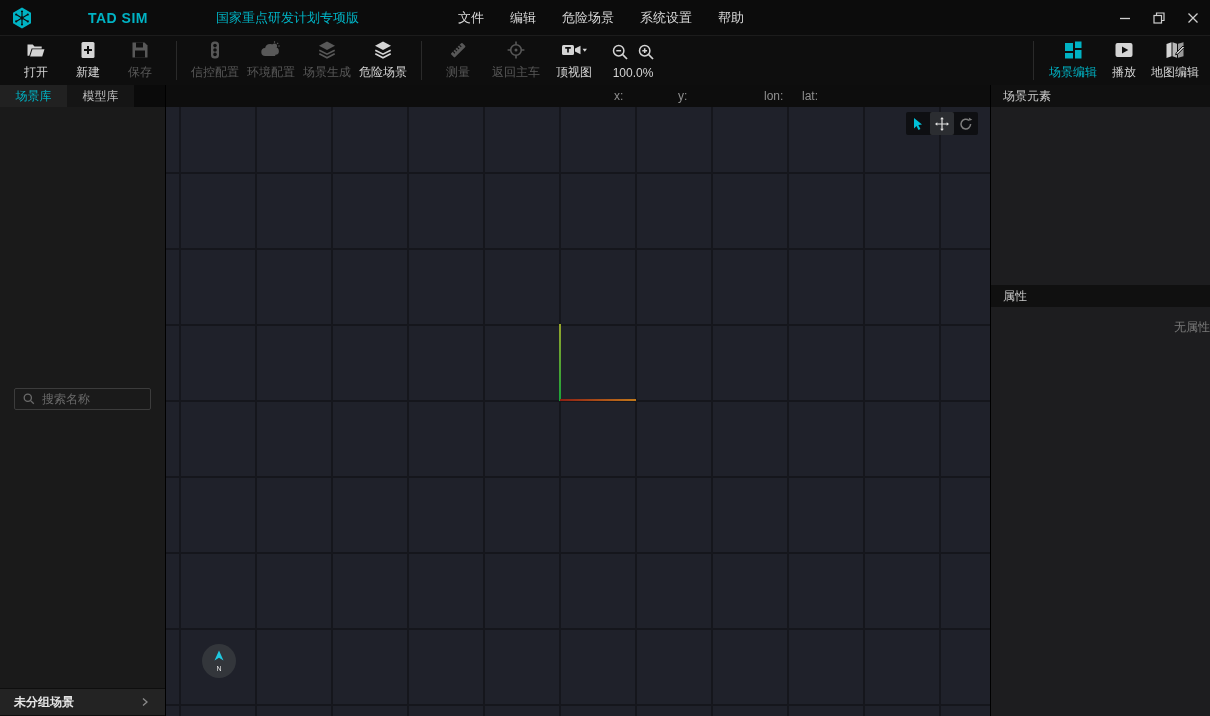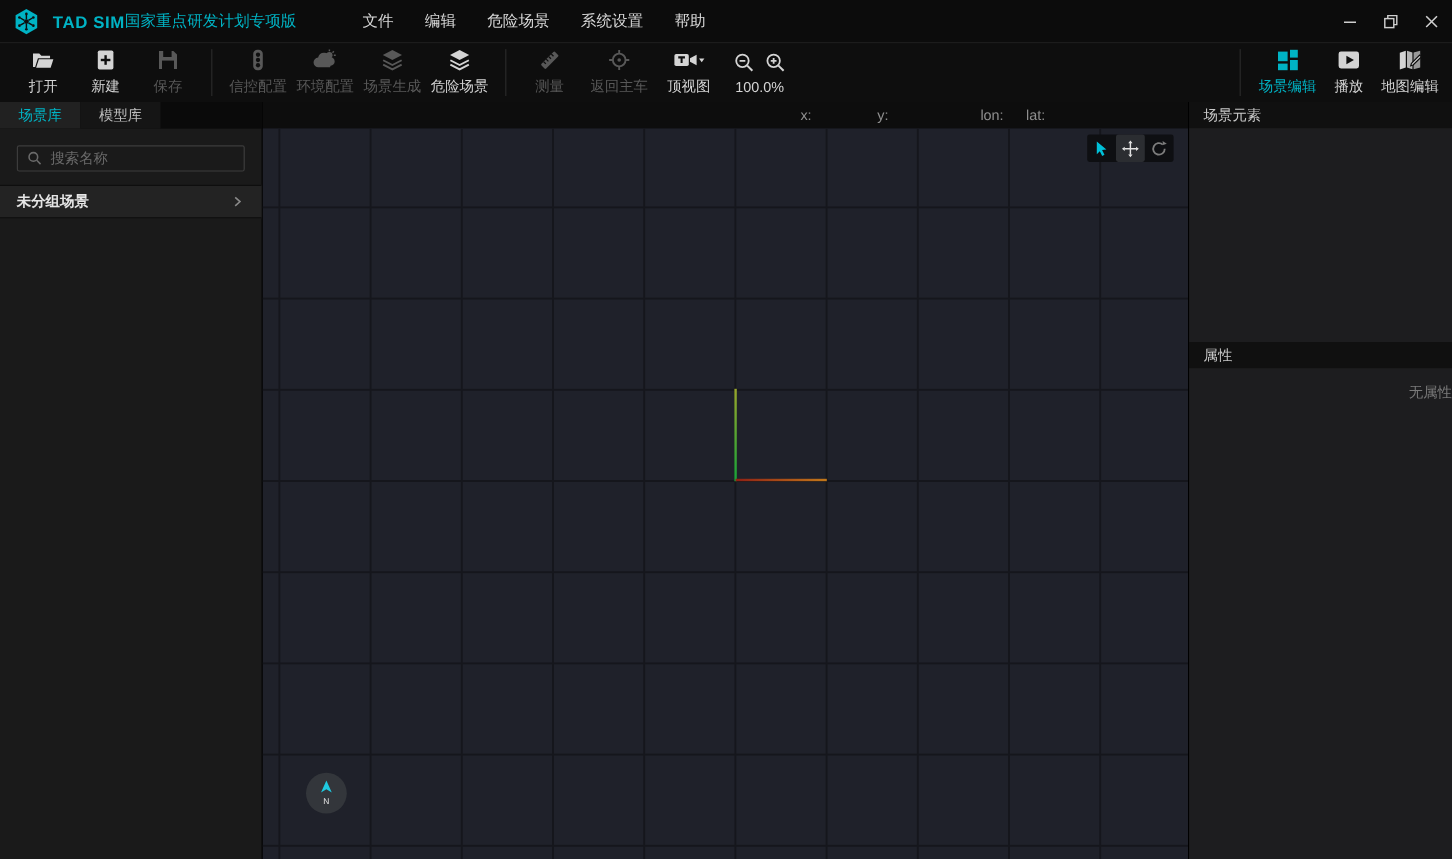--- a/index.html
+++ b/index.html
@@ -1,24 +1,24 @@
 <!DOCTYPE html>
 <html><head>
 <meta charset="utf-8">
 <style>
   * { margin:0; padding:0; box-sizing:border-box; }
   html,body { width:1210px; height:716px; overflow:hidden; }
   body { font-family:"Liberation Sans","DejaVu Sans",sans-serif; background:#0c0c0c; color:#d4d4d4; font-size:12px; }
   svg { display:block; }
 
   
-  .titlebar { height:35px; display:flex; align-items:center; background:#0c0c0c; padding-left:10px; }
+  .titlebar { height:35px; display:flex; align-items:center; background:#0c0c0c; padding-left:10px;gap:44px; }
   .logo { width:24px; height:24px; margin-right:10px; }
   .app-name { color:#00b3c4; font-weight:bold; font-size:14px; letter-spacing:.5px; }
-  .app-edition { color:#00b3c4; font-size:13px; margin-left:0; }
+  .app-edition { color:#00b3c4; font-size:13px; margin-left:24px; }
   .menus { display:flex; margin-left:42px; }
   .menu-item { color:#d8d8d8; font-size:13px; padding:6px 13px; cursor:default; }
   .win-controls { margin-left:auto; display:flex; height:100%; }
   .win-btn { width:34px; display:flex; align-items:center; justify-content:center; color:#cfcfcf; }
 
   
   .toolbar { height:50px; display:flex; align-items:stretch; background:#0e0e0e; border-top:1px solid #1c1c1c; }
   .tb-item { display:flex; flex-direction:column; align-items:center; justify-content:center; min-width:52px; padding:2px 4px 3px; color:#d4d4d4; }
   .tb-item .ic { height:22px; display:flex; align-items:center; justify-content:center; }
   .tb-item .lbl { font-size:12px; margin-top:3px; white-space:nowrap; }
@@ -26,21 +26,21 @@
   .tb-item.active { color:#00b3c4; }
   .tb-sep { width:1px; background:#2a2a2a; margin:5px 10px; }
   .tb-left-pad { width:10px; }
   .zoom-pair { display:flex; gap:6px; height:22px; align-items:center; }
   .tb-right { margin-left:auto; display:flex; }
 
   
   .main { display:flex; height:631px; }
 
   
-  .sidebar { width:219px; background:#1a1a1a; border-right:1px solid #000; display:flex; flex-direction:column; }
+  .sidebar { width:166px; background:#1a1a1a; border-right:1px solid #000; display:flex; flex-direction:column;justify-content:space-between; }
   .side-tabs { height:22px; display:flex; background:#0a0a0a; flex:0 0 22px; }
   .side-tab { width:67px; display:flex; align-items:center; justify-content:center; font-size:12px; color:#bdbdbd; background:#151515; }
   .side-tab.active { background:#212121; color:#00b3c4; }
   .search-box { margin:14px 14px 0; height:22px; border:1px solid #3c3c3c; border-radius:2px; display:flex; align-items:center; padding:0 7px; gap:6px; background:#1a1a1a; }
   .search-box input { flex:1; background:transparent; border:none; outline:none; color:#cfcfcf; font-size:12px; font-family:inherit; }
   .search-box input::placeholder { color:#6a6a6a; }
   .group-row { margin-top:11px; height:28px; background:#232323; border-top:1px solid #0e0e0e; border-bottom:1px solid #0e0e0e; display:flex; align-items:center; padding:0 14px; }
   .group-row .g-label { font-weight:bold; color:#e6e6e6; font-size:12px; }
   .group-row .chev { margin-left:auto; color:#8a8a8a; }
 

